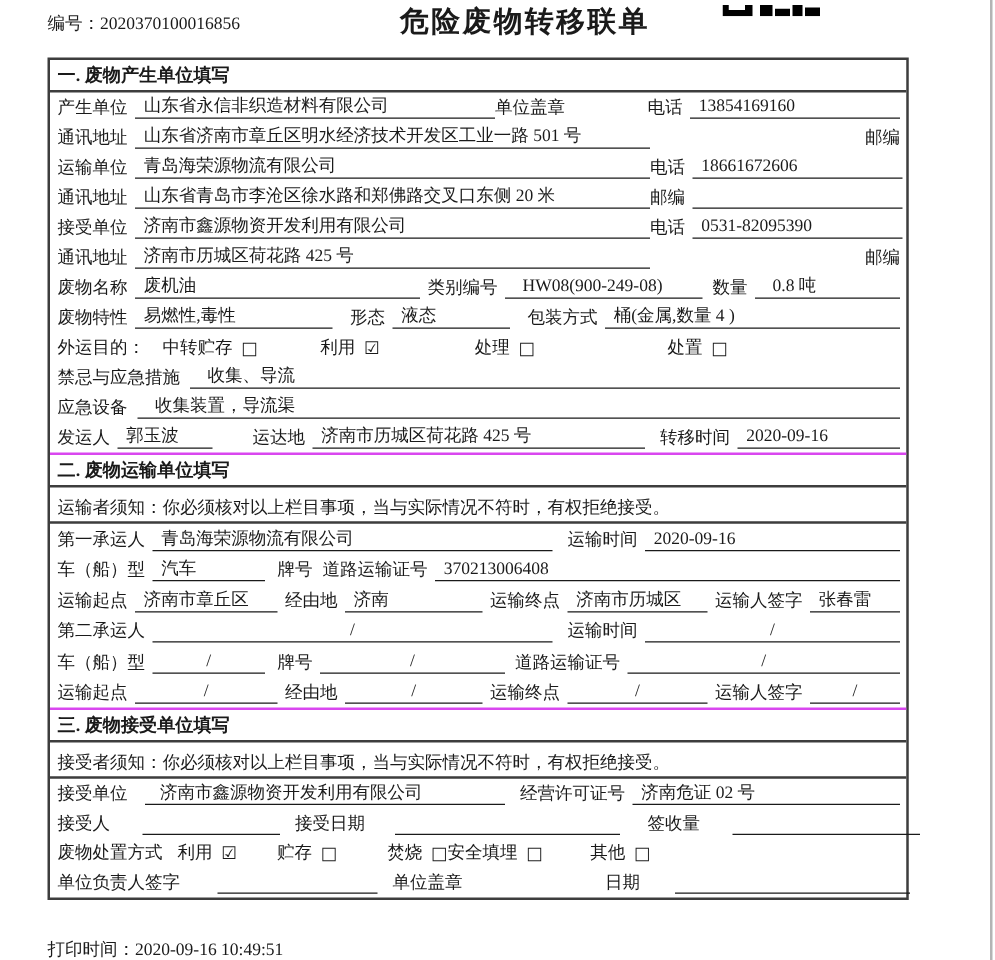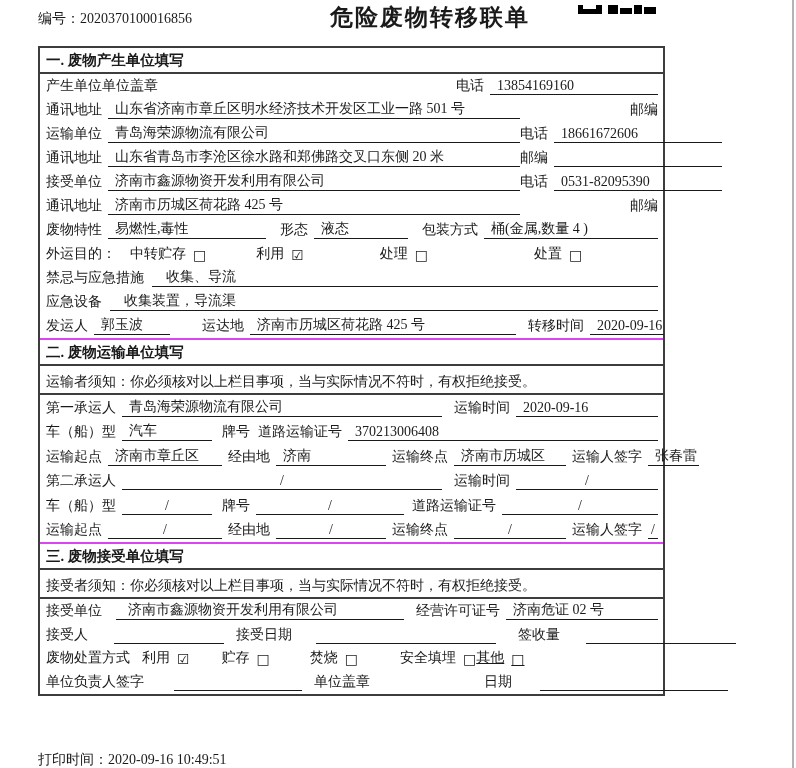--- a/index.html
+++ b/index.html
@@ -1,44 +1,44 @@
 <!DOCTYPE html>
 <html><head>
 <meta charset="utf-8">
 <style>
   html,body{margin:0;padding:0;}
   body{
     width:796px;height:768px;background:#ffffff;position:relative;overflow:hidden;
     font-family:"Liberation Serif","DejaVu Serif",serif;color:#1a1a1a;
   }
   .serial{position:absolute;left:38px;top:10px;font-size:14px;white-space:nowrap;}
-  .title{position:absolute;left:330px;top:2px;margin:0;font-size:23px;font-weight:bold;letter-spacing:2px;white-space:nowrap;}
+  .title{position:absolute;left:320px;top:2px;margin:0;font-size:23px;font-weight:bold;letter-spacing:2px;white-space:nowrap;}
   .qr{position:absolute;left:578px;top:0;}
   .edge-line{position:absolute;left:792px;top:0;width:2px;height:768px;background:#b4b4b4;}
 
-  .form{position:absolute;left:38px;top:46px;width:627px;border:2px solid #3d3d3d;background:#fff;box-sizing:border-box;}
+  .form{position:absolute;left:38px;top:46px;width:689px;border:2px solid #3d3d3d;background:#fff;box-sizing:border-box;}
   .sec-h{display:flex;align-items:center;height:23px;padding:1px 6px 0;font-size:14.5px;font-weight:bold;border-bottom:2px solid #3d3d3d;}
   .sec-h.mid{border-top:2px solid #d946ef;}
   .notice{height:29px;box-sizing:border-box;padding:7px 6px 0;font-size:14px;border-bottom:2px solid #3d3d3d;white-space:nowrap;}
   .row{display:flex;align-items:flex-end;padding:0 5px 3px 6px;font-size:14px;white-space:nowrap;box-sizing:border-box;}
   .s1 .row{height:24px;}
   .s2 .row{height:24.5px;}
   .s3 .row{height:23.8px;}
   .lbl{flex:none;}
   .u{flex:none;border-bottom:1px solid #1a1a1a;min-height:17px;box-sizing:border-box;padding:0 2px 0 7px;overflow:visible;}
   .u.fill{flex:1;}
   .u.center{text-align:center;padding-left:2px;}
   .sp{flex:1;}
   .opt{flex:none;display:flex;align-items:flex-end;}
   .cbx{font-family:"DejaVu Sans","Liberation Sans",sans-serif;font-size:14px;line-height:15px;margin-left:7px;}
   .footer{position:absolute;left:38px;top:751px;font-size:14px;white-space:nowrap;}
   .ml6{margin-left:6px;} .ml8{margin-left:8px;} .ml10{margin-left:10px;} .ml12{margin-left:12px;}
   .ml14{margin-left:14px;} .ml22{margin-left:22px;} .ml24{margin-left:24px;} .ml26{margin-left:26px;}
-  .ml28{margin-left:28px;} .ml30{margin-left:30px;} .ml32{margin-left:32px;} .ml38{text-decoration:underline;}
-  .ml40{margin-left:40px;} .ml42{margin-left:42px;text-align:right;} .ml50{margin-left:50px;} .ml76{margin-left:76px;}
+  .ml28{margin-left:28px;} .ml30{margin-left:30px;} .ml32{margin-left:32px;} .ml38{margin-left:38px;}
+  .ml40{margin-left:40px;} .ml42{text-align:right;} .ml50{margin-left:50px;} .ml76{margin-left:76px;}
   .ml106{margin-left:106px;} .ml114{margin-left:114px;}
 </style>
 </head>
 <body>
 
 <div class="serial"><span>编号：</span><span>2020370100016856</span></div>
 
 <h1 class="title">危险废物转移联单</h1>
 
 <div class="qr">
@@ -52,20 +52,21 @@
   </svg>
 </div>
 
 <div class="form">
 
   <div class="s1">
     <div class="sec-h">一. 废物产生单位填写</div>
 
     <div class="row">
       <span class="lbl">产生单位</span>
+      <span class="u ml6" style="width:288px">山东省永信非织造材料有限公司</span>
       <span class="lbl">单位盖章</span>
       <span class="sp"></span>
       <span class="lbl">电话</span>
       <span class="u ml6" style="width:168px">13854169160</span>
     </div>
 
     <div class="row">
       <span class="lbl">通讯地址</span>
       <span class="u ml6" style="width:412px">山东省济南市章丘区明水经济技术开发区工业一路 501 号</span>
       <span class="sp"></span>
@@ -96,20 +97,28 @@
       <span class="u ml6" style="width:168px">0531-82095390</span>
     </div>
 
     <div class="row">
       <span class="lbl">通讯地址</span>
       <span class="u ml6" style="width:412px">济南市历城区荷花路 425 号</span>
       <span class="sp"></span>
       <span class="lbl">邮编</span>
     </div>
 
+    <div class="row">
+      <span class="lbl">废物名称</span>
+      <span class="u ml6" style="width:228px">废机油</span>
+      <span class="lbl ml6">类别编号</span>
+      <span class="u ml6" style="width:158px;padding-left:14px">HW08(900-249-08)</span>
+      <span class="lbl ml8">数量</span>
+      <span class="u fill ml6" style="padding-left:14px">0.8 吨</span>
+    </div>
 
     <div class="row">
       <span class="lbl">废物特性</span>
       <span class="u ml6" style="width:158px">易燃性,毒性</span>
       <span class="lbl ml14">形态</span>
       <span class="u ml6" style="width:94px">液态</span>
       <span class="lbl ml14">包装方式</span>
       <span class="u fill ml6">桶(金属,数量 4 )</span>
     </div>
 

